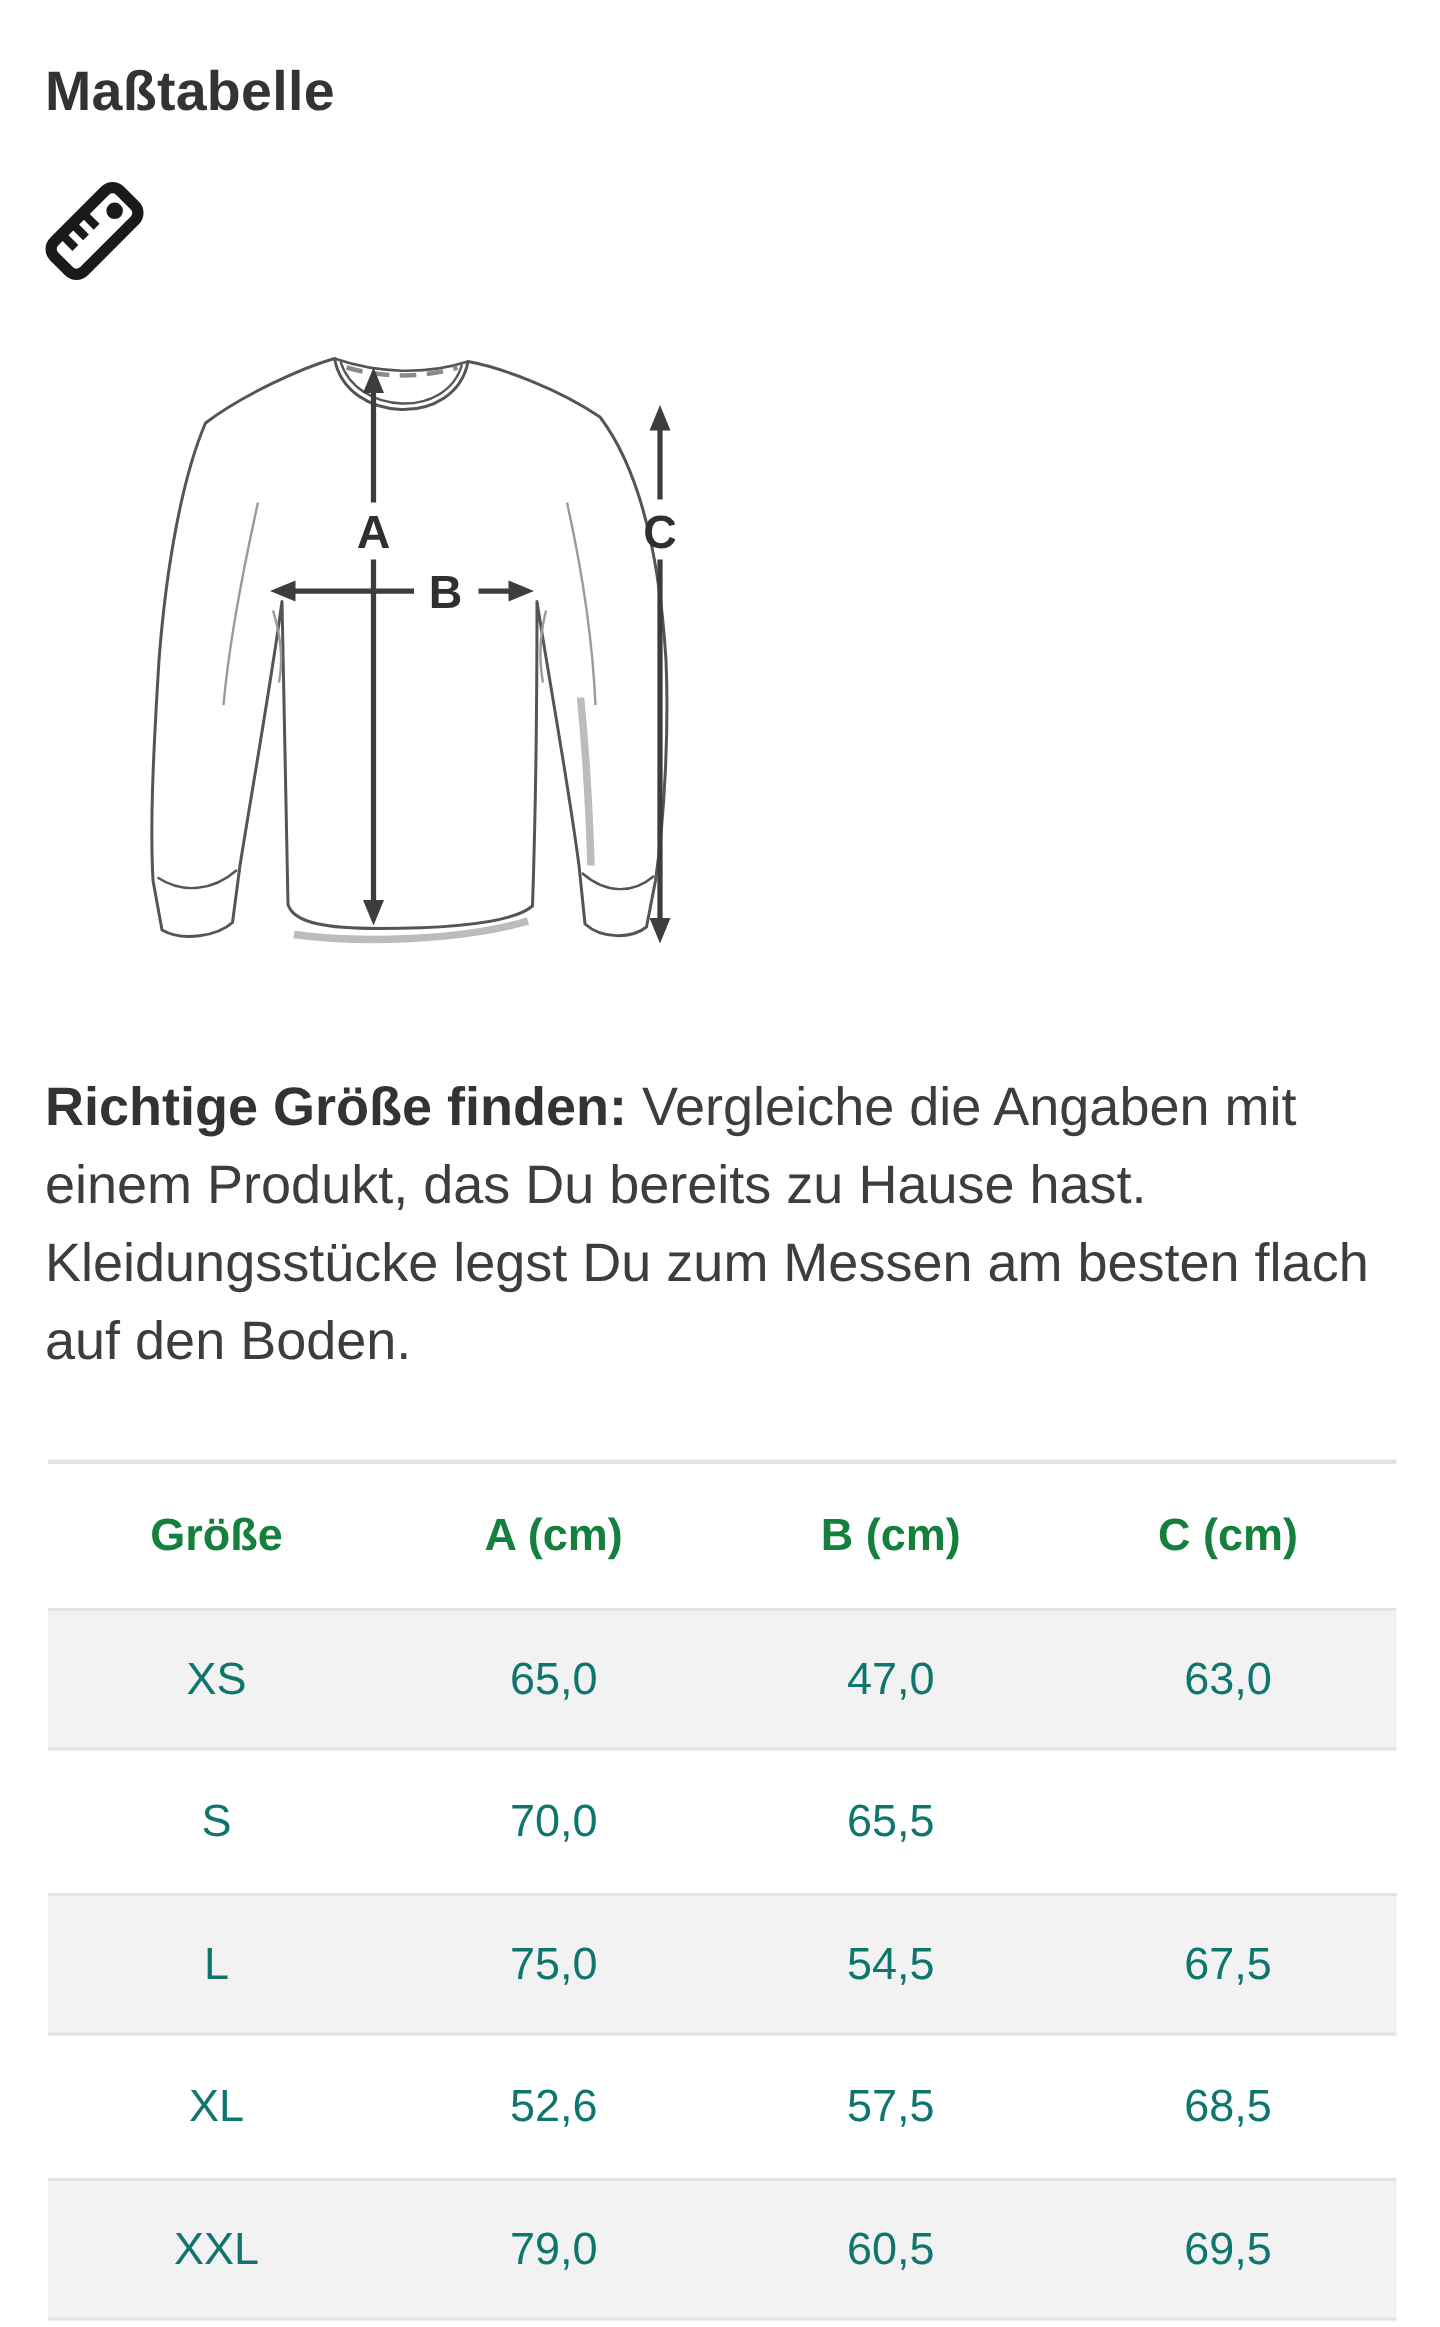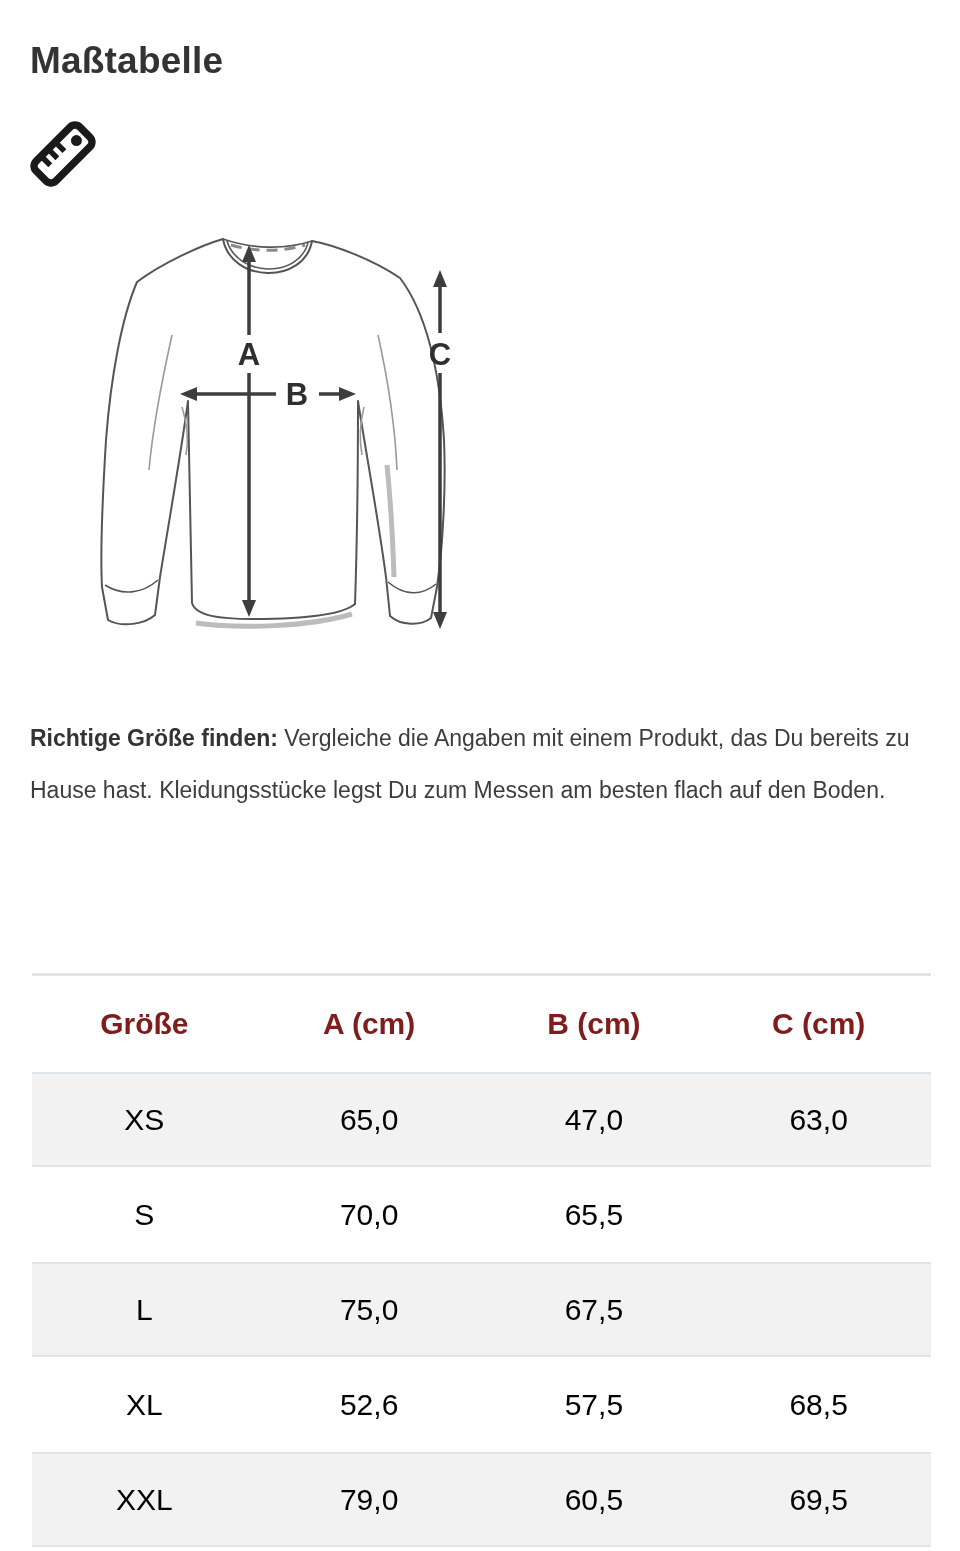--- a/index.html
+++ b/index.html
@@ -14,37 +14,37 @@
   }
   .hint-row {
     position:absolute; left:25px; top:96px; width:880px;
     display:flex; align-items:center; gap:14px;
   }
   .hint-icon { width:76px; height:76px; flex:0 0 auto; }
   .hint-text { font-size:29px; color:#4a4a4a; }
   .diagram { position:absolute; left:100px; top:205px; width:350px; height:420px; }
   .finder {
     position:absolute; left:30px; top:692px; width:905px;
-    font-size:23px; line-height:52px; color:#3d3d3d;
+    font-size:36px; line-height:52px; color:#3d3d3d;
   }
   .finder b { font-weight:700; color:#333333; }
   .size-table {
     position:absolute; left:32px; top:953px; width:899px;
     border-top:3px solid #dfe4e9;
   }
   .trow { display:flex; width:100%; height:95px; align-items:center; }
   .trow.header { height:96px; }
   .trow.striped {
     background:#f2f2f2;
     border-top:2px solid #dfe4e9; border-bottom:2px solid #dfe4e9;
   }
   .tcell {
-    width:25%; text-align:center; font-size:30px; color:#000000;
+    width:25%; text-align:center; font-size:30px; color:#0f766e;
   }
-  .trow.header .tcell { font-weight:700; color:#7f1d1d; }
+  .trow.header .tcell { font-weight:700; color:#15803d; }
   svg text { font-family:"Liberation Sans", sans-serif; }
 </style>
 </head>
 <body>
 
 <div class="page">
 
   <h1 class="title">Maßtabelle</h1>
 
   <div class="hint-row">
@@ -144,20 +144,21 @@
           <div class="tcell">63,0</div>
         </div>
         <div class="trow">
           <div class="tcell">S</div>
           <div class="tcell">70,0</div>
           <div class="tcell">65,5</div>
         </div>
         <div class="trow striped">
           <div class="tcell">L</div>
           <div class="tcell">75,0</div>
+          <div class="tcell">54,5</div>
           <div class="tcell">67,5</div>
         </div>
         <div class="trow">
           <div class="tcell">XL</div>
           <div class="tcell">52,6</div>
           <div class="tcell">57,5</div>
           <div class="tcell">68,5</div>
         </div>
         <div class="trow striped">
           <div class="tcell">XXL</div>

